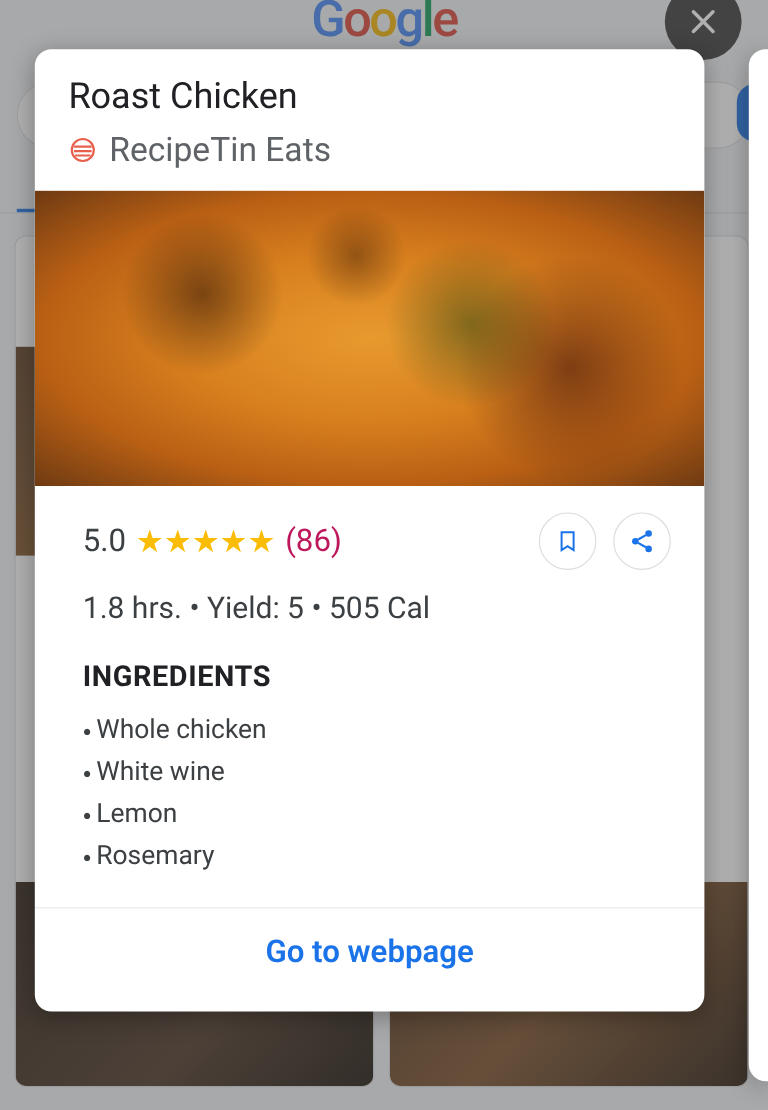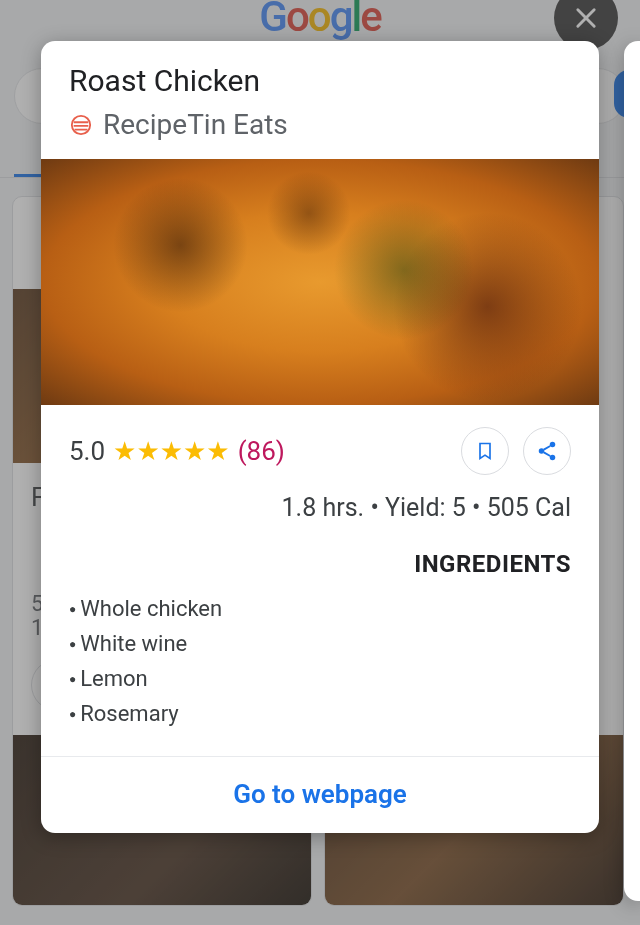--- a/index.html
+++ b/index.html
@@ -144,21 +144,21 @@
     }
     .overlay {
       position: absolute;
       top: 0; left: 0; right: 0; bottom: 0;
       background: rgba(80,80,80,0.45);
     }
     
     .modal {
       position: absolute;
       top: 41px;
-      left: 41px;
+      left: 29px;
       width: 558px;
       background: #fff;
       border-radius: 14px;
       box-shadow: 0 4px 20px rgba(0,0,0,0.3);
       overflow: hidden;
     }
     .peek-right {
       position: absolute;
       top: 41px;
       right: 0;
@@ -196,22 +196,21 @@
       width: 100%;
       height: 246px;
       background:
         radial-gradient(circle at 25% 35%, rgba(60,30,10,0.6) 0, transparent 15%),
         radial-gradient(circle at 48% 22%, rgba(80,40,10,0.5) 0, transparent 12%),
         radial-gradient(circle at 65% 45%, rgba(40,70,20,0.5) 0, transparent 18%),
         radial-gradient(circle at 80% 60%, rgba(90,35,15,0.7) 0, transparent 20%),
         radial-gradient(ellipse at 50% 50%, #e89a2e 0%, #d77f1e 40%, #b85f14 70%, #6e3a12 100%);
     }
     .modal-body {
-      padding: 22px 28px 20px 28px;
-      text-align: right;
+      padding: 22px 28px 20px 40px;
     }
     .rating-row {
       display: flex;
       align-items: center;
       justify-content: space-between;
       margin-bottom: 18px;
     }
     .rating-left {
       display: flex;
       align-items: center;
@@ -269,21 +268,21 @@
       color: #3c4043;
     }
     .more-link {
       font-size: 25px;
       color: #1a73e8;
       margin-top: 6px;
       display: inline-block;
     }
     .modal-footer {
       border-top: 1px solid #e8eaed;
-      padding: 22px 0 24px 0;
+      padding: 22px 0 34px 0;
       text-align: center;
     }
     .go-link {
       font-size: 26px;
       font-weight: 600;
       color: #1a73e8;
     }
   </style>
 </head>
 <body>

